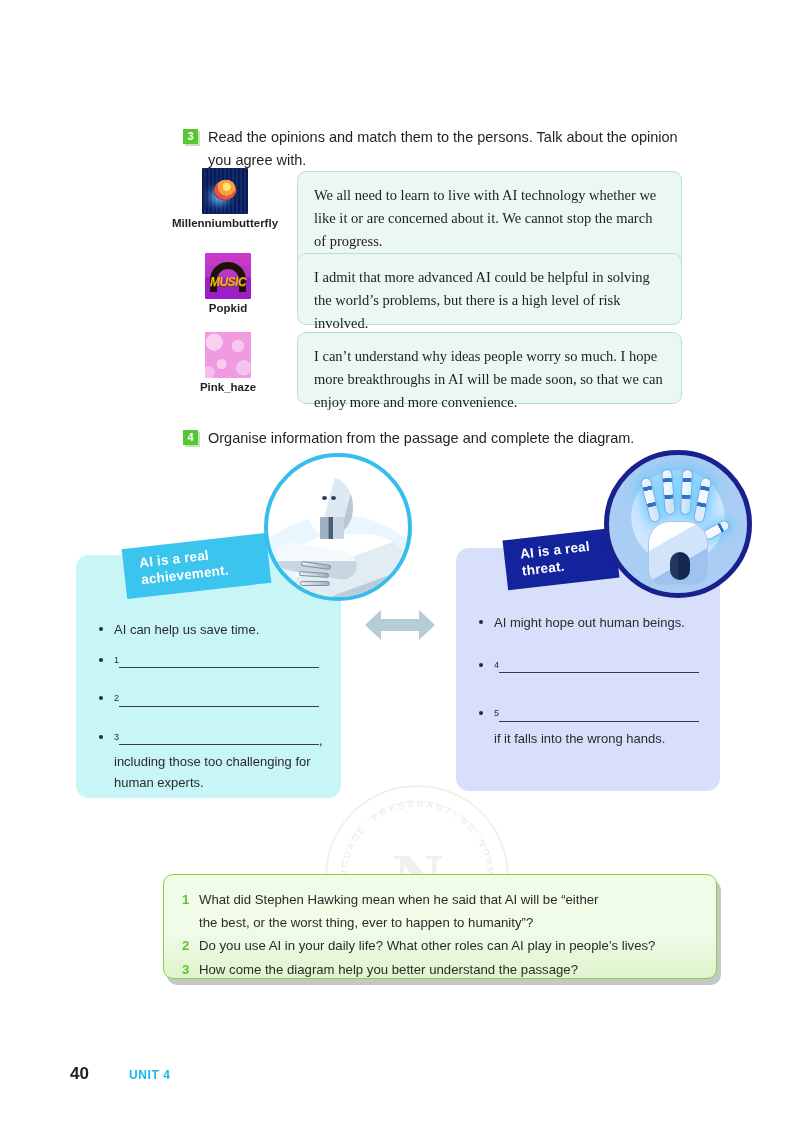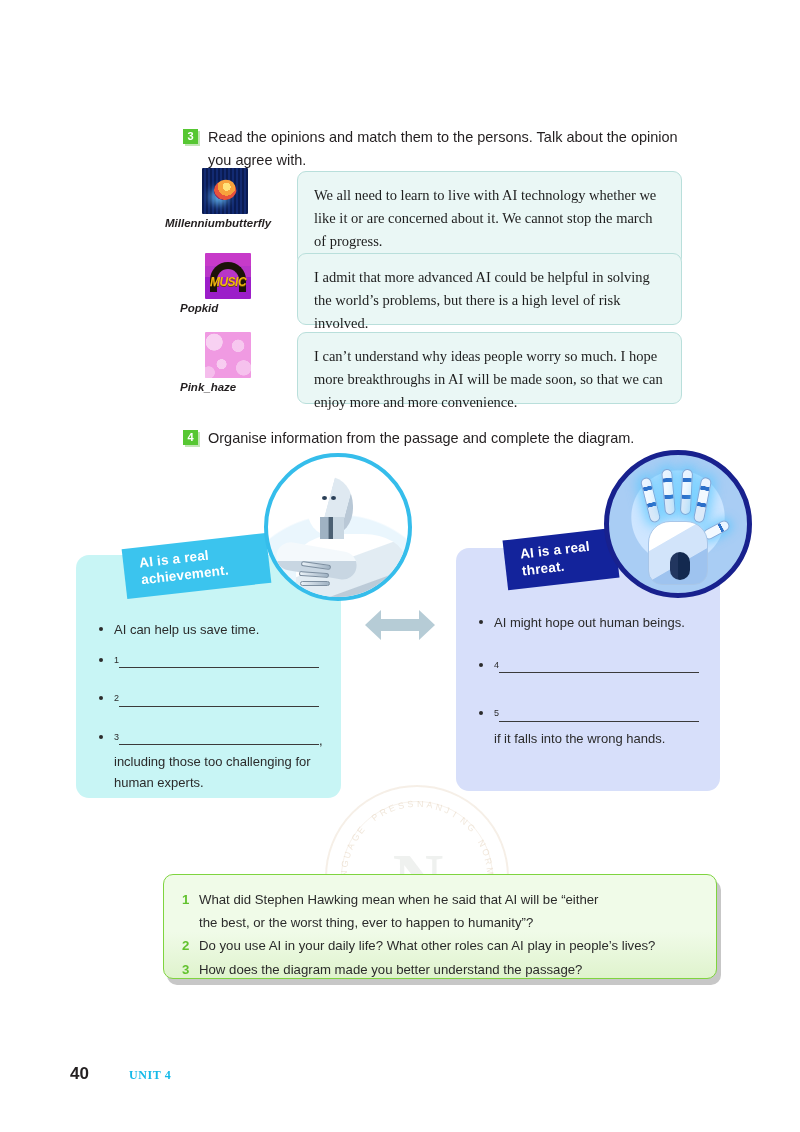--- a/index.html
+++ b/index.html
@@ -92,22 +92,22 @@
     margin-left: 10px;
     font-size: 14.5px;
     line-height: 23px;
     color: #231f20;
     max-width: 505px;
   }
 
   
   .person {
     position: absolute;
+    text-align: center;
     z-index: 3;
-    font-style: italic;
   }
   .person .thumb {
     width: 46px;
     height: 46px;
     margin: 0 auto;
     border-radius: 1px;
     overflow: hidden;
     position: relative;
   }
   .person .pname {
@@ -526,21 +526,20 @@
     font-size: 17px;
     font-weight: bold;
     color: #231f20;
   }
   .unit-label {
     margin-left: 40px;
     font-size: 12px;
     font-weight: bold;
     color: #14b9e8;
     letter-spacing: .6px;
-    font-family: Liberation Serif, serif;
   }
 </style>
 </head>
 <body>
 
 <div class="page">
 
   <div class="watermark">
     <div class="wm-inner"></div>
     <div class="wm-n">N</div>
@@ -698,21 +697,21 @@
         <div class="ts-item first">
           <span class="qn">1</span>
           <span>What did Stephen Hawking mean when he said that AI will be “either the best, or the worst thing, ever to happen to humanity”?</span>
         </div>
         <div class="ts-item">
           <span class="qn">2</span>
           <span>Do you use AI in your daily life? What other roles can AI play in people’s lives?</span>
         </div>
         <div class="ts-item">
           <span class="qn">3</span>
-          <span>How does the diagram made you better understand the passage?</span>
+          <span>How come the diagram help you better understand the passage?</span>
         </div>
       </div>
     </div>
   </div>
 
   <div class="footer">
     <div class="pg-num">40</div>
     <div class="unit-label">UNIT 4</div>
   </div>
 

